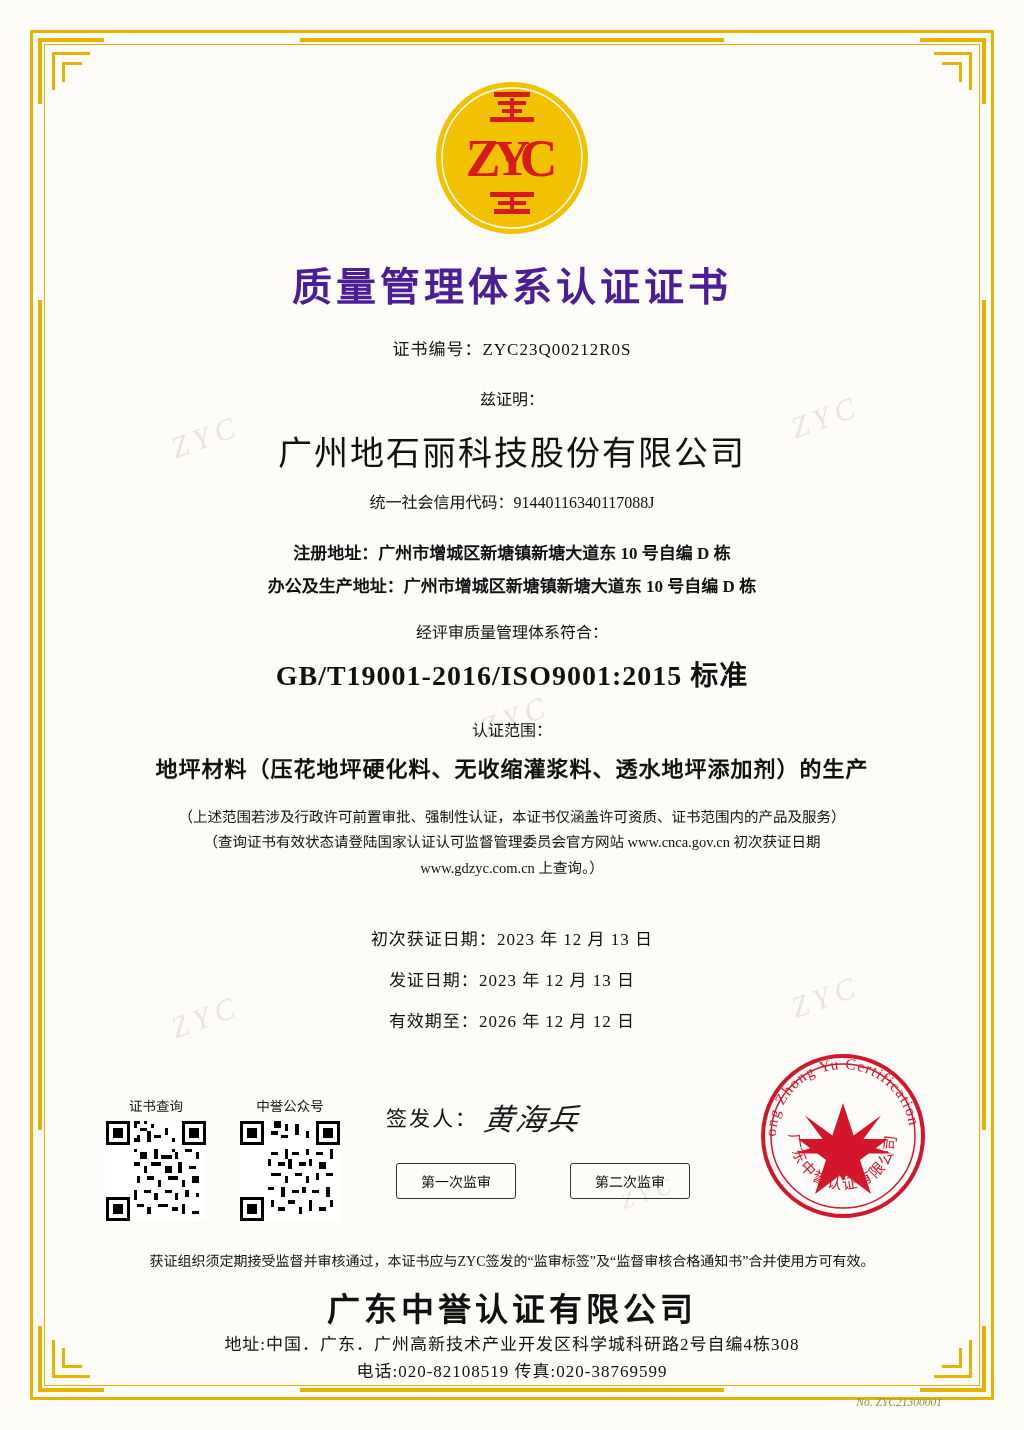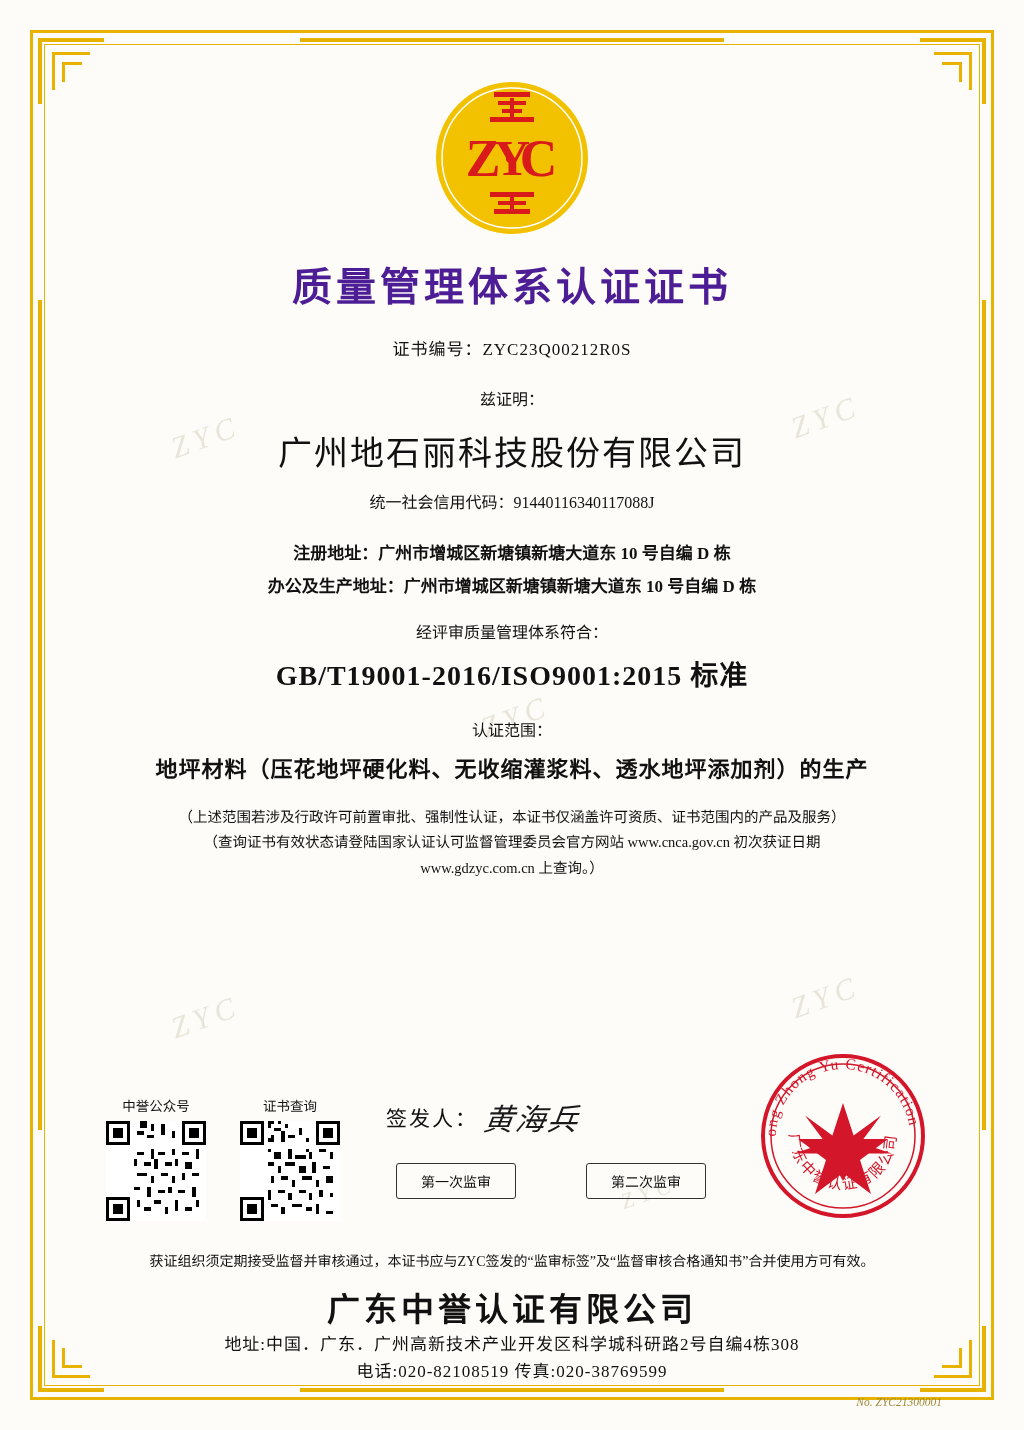--- a/index.html
+++ b/index.html
@@ -95,21 +95,21 @@
   .qr-box{width:112px;text-align:center;margin-right:22px;}
   .qr-cap{font-size:13.5px;margin-bottom:6px;}
   .qr{width:100px;height:100px;margin:0 auto;position:relative;background:#fff;}
   .sign-area{flex:1;position:relative;padding-left:18px;}
   .sign-line{font-size:21px;letter-spacing:2px;display:flex;align-items:center;gap:6px;}
   .sign-script{
     font-family:"Liberation Serif", serif;
     font-style:italic;font-size:30px;color:#1a1a1a;
     transform:skewX(-8deg);
   }
-  .audit-row{display:flex;gap:70px;margin-top:24px;padding-left:10px;}
+  .audit-row{display:flex;gap:54px;margin-top:24px;padding-left:10px;}
   .audit-box{
     width:118px;height:34px;border:1px solid #333;border-radius:3px;
     display:flex;align-items:center;justify-content:center;font-size:14px;
   }
   .seal{
     position:absolute;right:-8px;top:-48px;width:178px;height:178px;
   }
   .footnote{
     position:absolute;left:100px;right:100px;top:1250px;
     text-align:center;font-size:14px;
@@ -226,81 +226,35 @@
 
   <div class="scope-label">认证范围：</div>
   <div class="scope">地坪材料（压花地坪硬化料、无收缩灌浆料、透水地坪添加剂）的生产</div>
 
   <p class="note">
     <span>（上述范围若涉及行政许可前置审批、强制性认证，本证书仅涵盖许可资质、证书范围内的产品及服务）</span><br>
     <span>（查询证书有效状态请登陆国家认证认可监督管理委员会官方网站 </span><a href="#">www.cnca.gov.cn</a><span> 初次获证日期</span><br>
     <a href="#">www.gdzyc.com.cn</a><span> 上查询。）</span>
   </p>
 
+  <div class="dates">
+    <div>
+      <span>初次获证日期：</span><span>2023 年 12 月 13 日</span>
+    </div>
+    <div>
+      <span>发证日期：</span><span>2023 年 12 月 13 日</span>
+    </div>
+    <div>
+      <span>有效期至：</span><span>2026 年 12 月 12 日</span>
+    </div>
+  </div>
 </div>
 
 <div class="lower">
   <div class="qr-row">
-
-    <div class="qr-box">
-      <div class="qr-cap">中誉公众号</div>
-      <div class="qr">
-        <svg width="100" height="100" viewBox="0 0 29 29" shape-rendering="crispEdges" aria-hidden="true">
-          <rect width="29" height="29" fill="#fff"></rect>
-          <g fill="#000">
-            <rect x="0" y="0" width="7" height="7"></rect>
-              <rect x="1" y="1" width="5" height="5" fill="#fff"></rect>
-              <rect x="2" y="2" width="3" height="3"></rect>
-            <rect x="22" y="0" width="7" height="7"></rect>
-              <rect x="23" y="1" width="5" height="5" fill="#fff"></rect>
-              <rect x="24" y="2" width="3" height="3"></rect>
-            <rect x="0" y="22" width="7" height="7"></rect>
-              <rect x="1" y="23" width="5" height="5" fill="#fff"></rect>
-              <rect x="2" y="24" width="3" height="3"></rect>
-            <rect x="10" y="0" width="2" height="2"></rect>
-              <rect x="13" y="1" width="1" height="2"></rect>
-              <rect x="9" y="3" width="2" height="1"></rect>
-            <rect x="12" y="4" width="2" height="1"></rect>
-              <rect x="16" y="1" width="1" height="3"></rect>
-              <rect x="19" y="3" width="1" height="2"></rect>
-            <rect x="9" y="9" width="2" height="1"></rect>
-              <rect x="13" y="8" width="1" height="3"></rect>
-              <rect x="15" y="9" width="2" height="1"></rect>
-            <rect x="19" y="8" width="1" height="2"></rect>
-              <rect x="22" y="9" width="2" height="1"></rect>
-              <rect x="26" y="8" width="1" height="3"></rect>
-            <rect x="8" y="11" width="1" height="2"></rect>
-              <rect x="11" y="12" width="2" height="1"></rect>
-              <rect x="14" y="11" width="1" height="3"></rect>
-            <rect x="17" y="12" width="2" height="1"></rect>
-              <rect x="20" y="11" width="1" height="2"></rect>
-              <rect x="23" y="12" width="2" height="2"></rect>
-            <rect x="9" y="15" width="3" height="1"></rect>
-              <rect x="13" y="16" width="1" height="2"></rect>
-              <rect x="16" y="15" width="2" height="1"></rect>
-            <rect x="19" y="16" width="1" height="2"></rect>
-              <rect x="22" y="15" width="1" height="2"></rect>
-              <rect x="25" y="15" width="2" height="1"></rect>
-            <rect x="8" y="19" width="2" height="1"></rect>
-              <rect x="12" y="19" width="1" height="3"></rect>
-              <rect x="15" y="20" width="2" height="1"></rect>
-            <rect x="18" y="19" width="1" height="2"></rect>
-              <rect x="21" y="20" width="2" height="1"></rect>
-              <rect x="25" y="19" width="1" height="3"></rect>
-            <rect x="9" y="23" width="1" height="2"></rect>
-              <rect x="11" y="25" width="2" height="1"></rect>
-              <rect x="14" y="23" width="2" height="1"></rect>
-            <rect x="17" y="25" width="1" height="2"></rect>
-              <rect x="20" y="23" width="1" height="3"></rect>
-              <rect x="23" y="25" width="2" height="1"></rect>
-            <rect x="26" y="23" width="1" height="2"></rect>
-          </g>
-        </svg>
-      </div>
-    </div>
 
     <div class="qr-box">
       <div class="qr-cap">证书查询</div>
       <div class="qr">
         <svg width="100" height="100" viewBox="0 0 29 29" shape-rendering="crispEdges" aria-hidden="true">
           <rect width="29" height="29" fill="#fff"></rect>
           <g fill="#000">
             <rect x="0" y="0" width="7" height="7"></rect>
               <rect x="1" y="1" width="5" height="5" fill="#fff"></rect>
               <rect x="2" y="2" width="3" height="3"></rect>
@@ -352,20 +306,77 @@
               <rect x="22" y="24" width="1" height="3"></rect>
               <rect x="25" y="26" width="2" height="1"></rect>
             <rect x="8" y="0" width="1" height="2"></rect>
               <rect x="8" y="5" width="1" height="1"></rect>
               <rect x="19" y="8" width="1" height="1"></rect>
           </g>
         </svg>
       </div>
     </div>
 
+    <div class="qr-box">
+      <div class="qr-cap">中誉公众号</div>
+      <div class="qr">
+        <svg width="100" height="100" viewBox="0 0 29 29" shape-rendering="crispEdges" aria-hidden="true">
+          <rect width="29" height="29" fill="#fff"></rect>
+          <g fill="#000">
+            <rect x="0" y="0" width="7" height="7"></rect>
+              <rect x="1" y="1" width="5" height="5" fill="#fff"></rect>
+              <rect x="2" y="2" width="3" height="3"></rect>
+            <rect x="22" y="0" width="7" height="7"></rect>
+              <rect x="23" y="1" width="5" height="5" fill="#fff"></rect>
+              <rect x="24" y="2" width="3" height="3"></rect>
+            <rect x="0" y="22" width="7" height="7"></rect>
+              <rect x="1" y="23" width="5" height="5" fill="#fff"></rect>
+              <rect x="2" y="24" width="3" height="3"></rect>
+            <rect x="10" y="0" width="2" height="2"></rect>
+              <rect x="13" y="1" width="1" height="2"></rect>
+              <rect x="9" y="3" width="2" height="1"></rect>
+            <rect x="12" y="4" width="2" height="1"></rect>
+              <rect x="16" y="1" width="1" height="3"></rect>
+              <rect x="19" y="3" width="1" height="2"></rect>
+            <rect x="9" y="9" width="2" height="1"></rect>
+              <rect x="13" y="8" width="1" height="3"></rect>
+              <rect x="15" y="9" width="2" height="1"></rect>
+            <rect x="19" y="8" width="1" height="2"></rect>
+              <rect x="22" y="9" width="2" height="1"></rect>
+              <rect x="26" y="8" width="1" height="3"></rect>
+            <rect x="8" y="11" width="1" height="2"></rect>
+              <rect x="11" y="12" width="2" height="1"></rect>
+              <rect x="14" y="11" width="1" height="3"></rect>
+            <rect x="17" y="12" width="2" height="1"></rect>
+              <rect x="20" y="11" width="1" height="2"></rect>
+              <rect x="23" y="12" width="2" height="2"></rect>
+            <rect x="9" y="15" width="3" height="1"></rect>
+              <rect x="13" y="16" width="1" height="2"></rect>
+              <rect x="16" y="15" width="2" height="1"></rect>
+            <rect x="19" y="16" width="1" height="2"></rect>
+              <rect x="22" y="15" width="1" height="2"></rect>
+              <rect x="25" y="15" width="2" height="1"></rect>
+            <rect x="8" y="19" width="2" height="1"></rect>
+              <rect x="12" y="19" width="1" height="3"></rect>
+              <rect x="15" y="20" width="2" height="1"></rect>
+            <rect x="18" y="19" width="1" height="2"></rect>
+              <rect x="21" y="20" width="2" height="1"></rect>
+              <rect x="25" y="19" width="1" height="3"></rect>
+            <rect x="9" y="23" width="1" height="2"></rect>
+              <rect x="11" y="25" width="2" height="1"></rect>
+              <rect x="14" y="23" width="2" height="1"></rect>
+            <rect x="17" y="25" width="1" height="2"></rect>
+              <rect x="20" y="23" width="1" height="3"></rect>
+              <rect x="23" y="25" width="2" height="1"></rect>
+            <rect x="26" y="23" width="1" height="2"></rect>
+          </g>
+        </svg>
+      </div>
+    </div>
+
     <div class="sign-area">
       <div class="sign-line">
         <span>签发人：</span>
         <span class="sign-script">黄海兵</span>
       </div>
       <div class="audit-row">
         <div class="audit-box">第一次监审</div>
         <div class="audit-box">第二次监审</div>
       </div>
 

